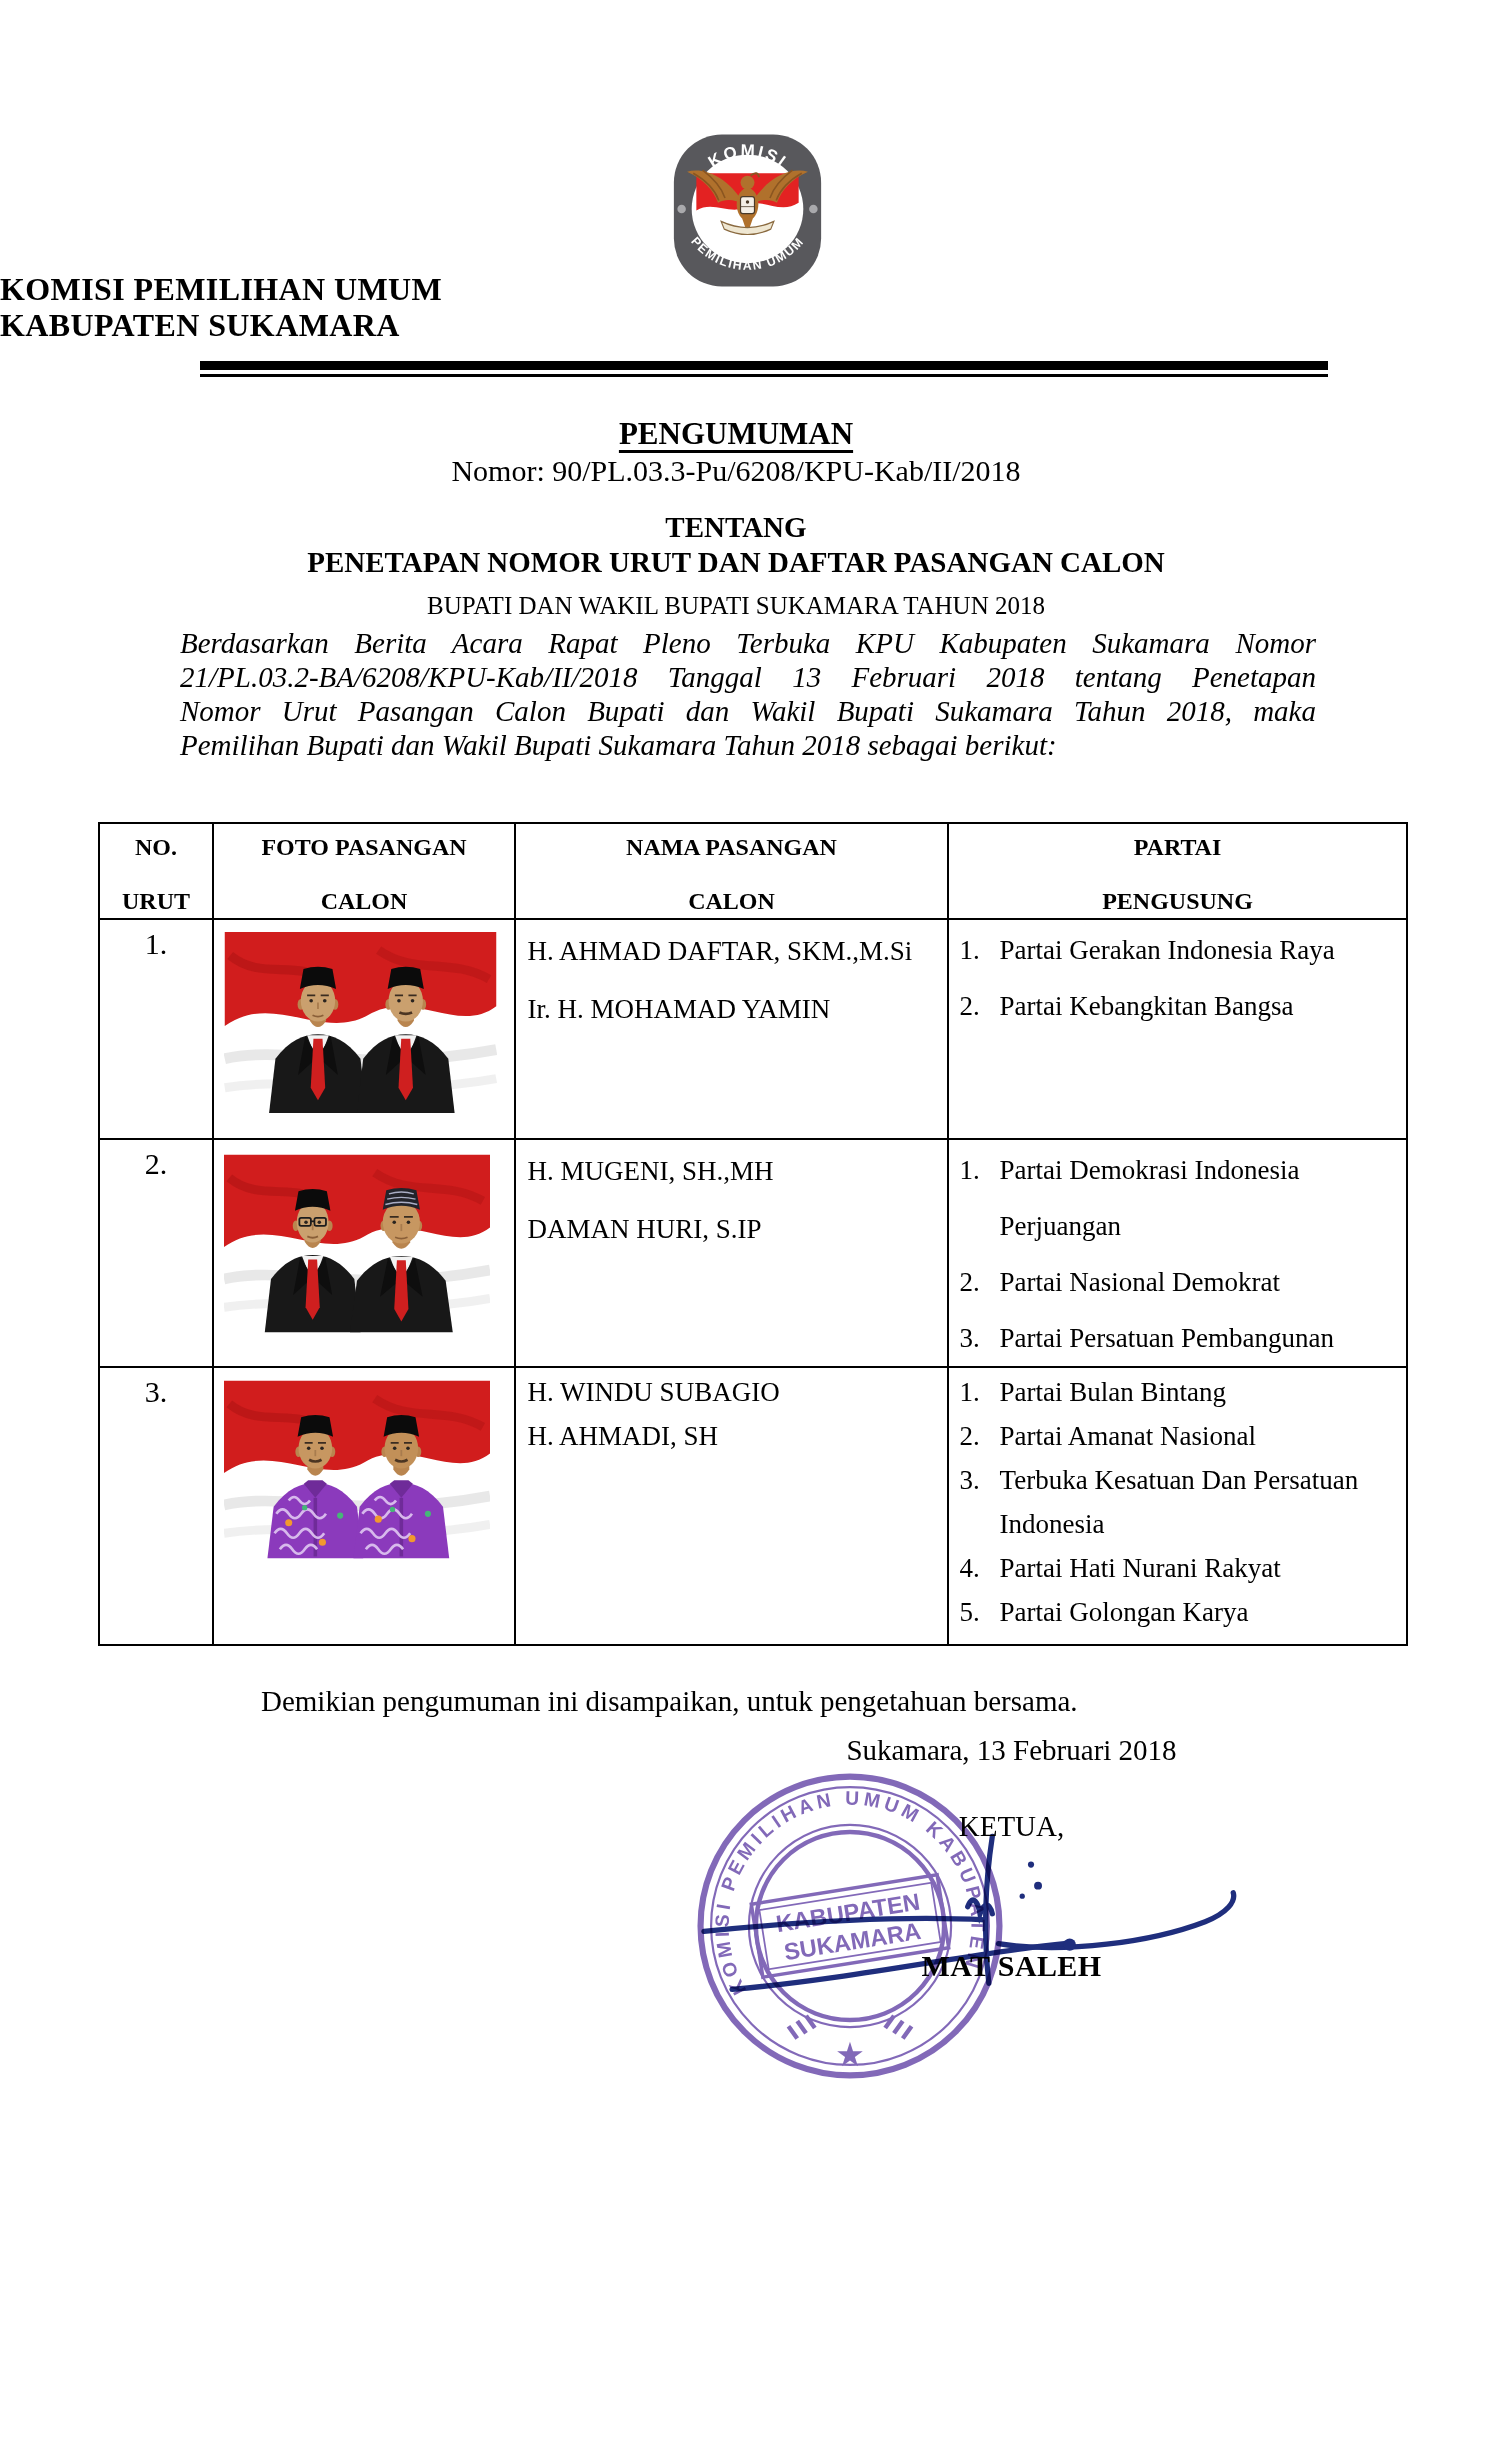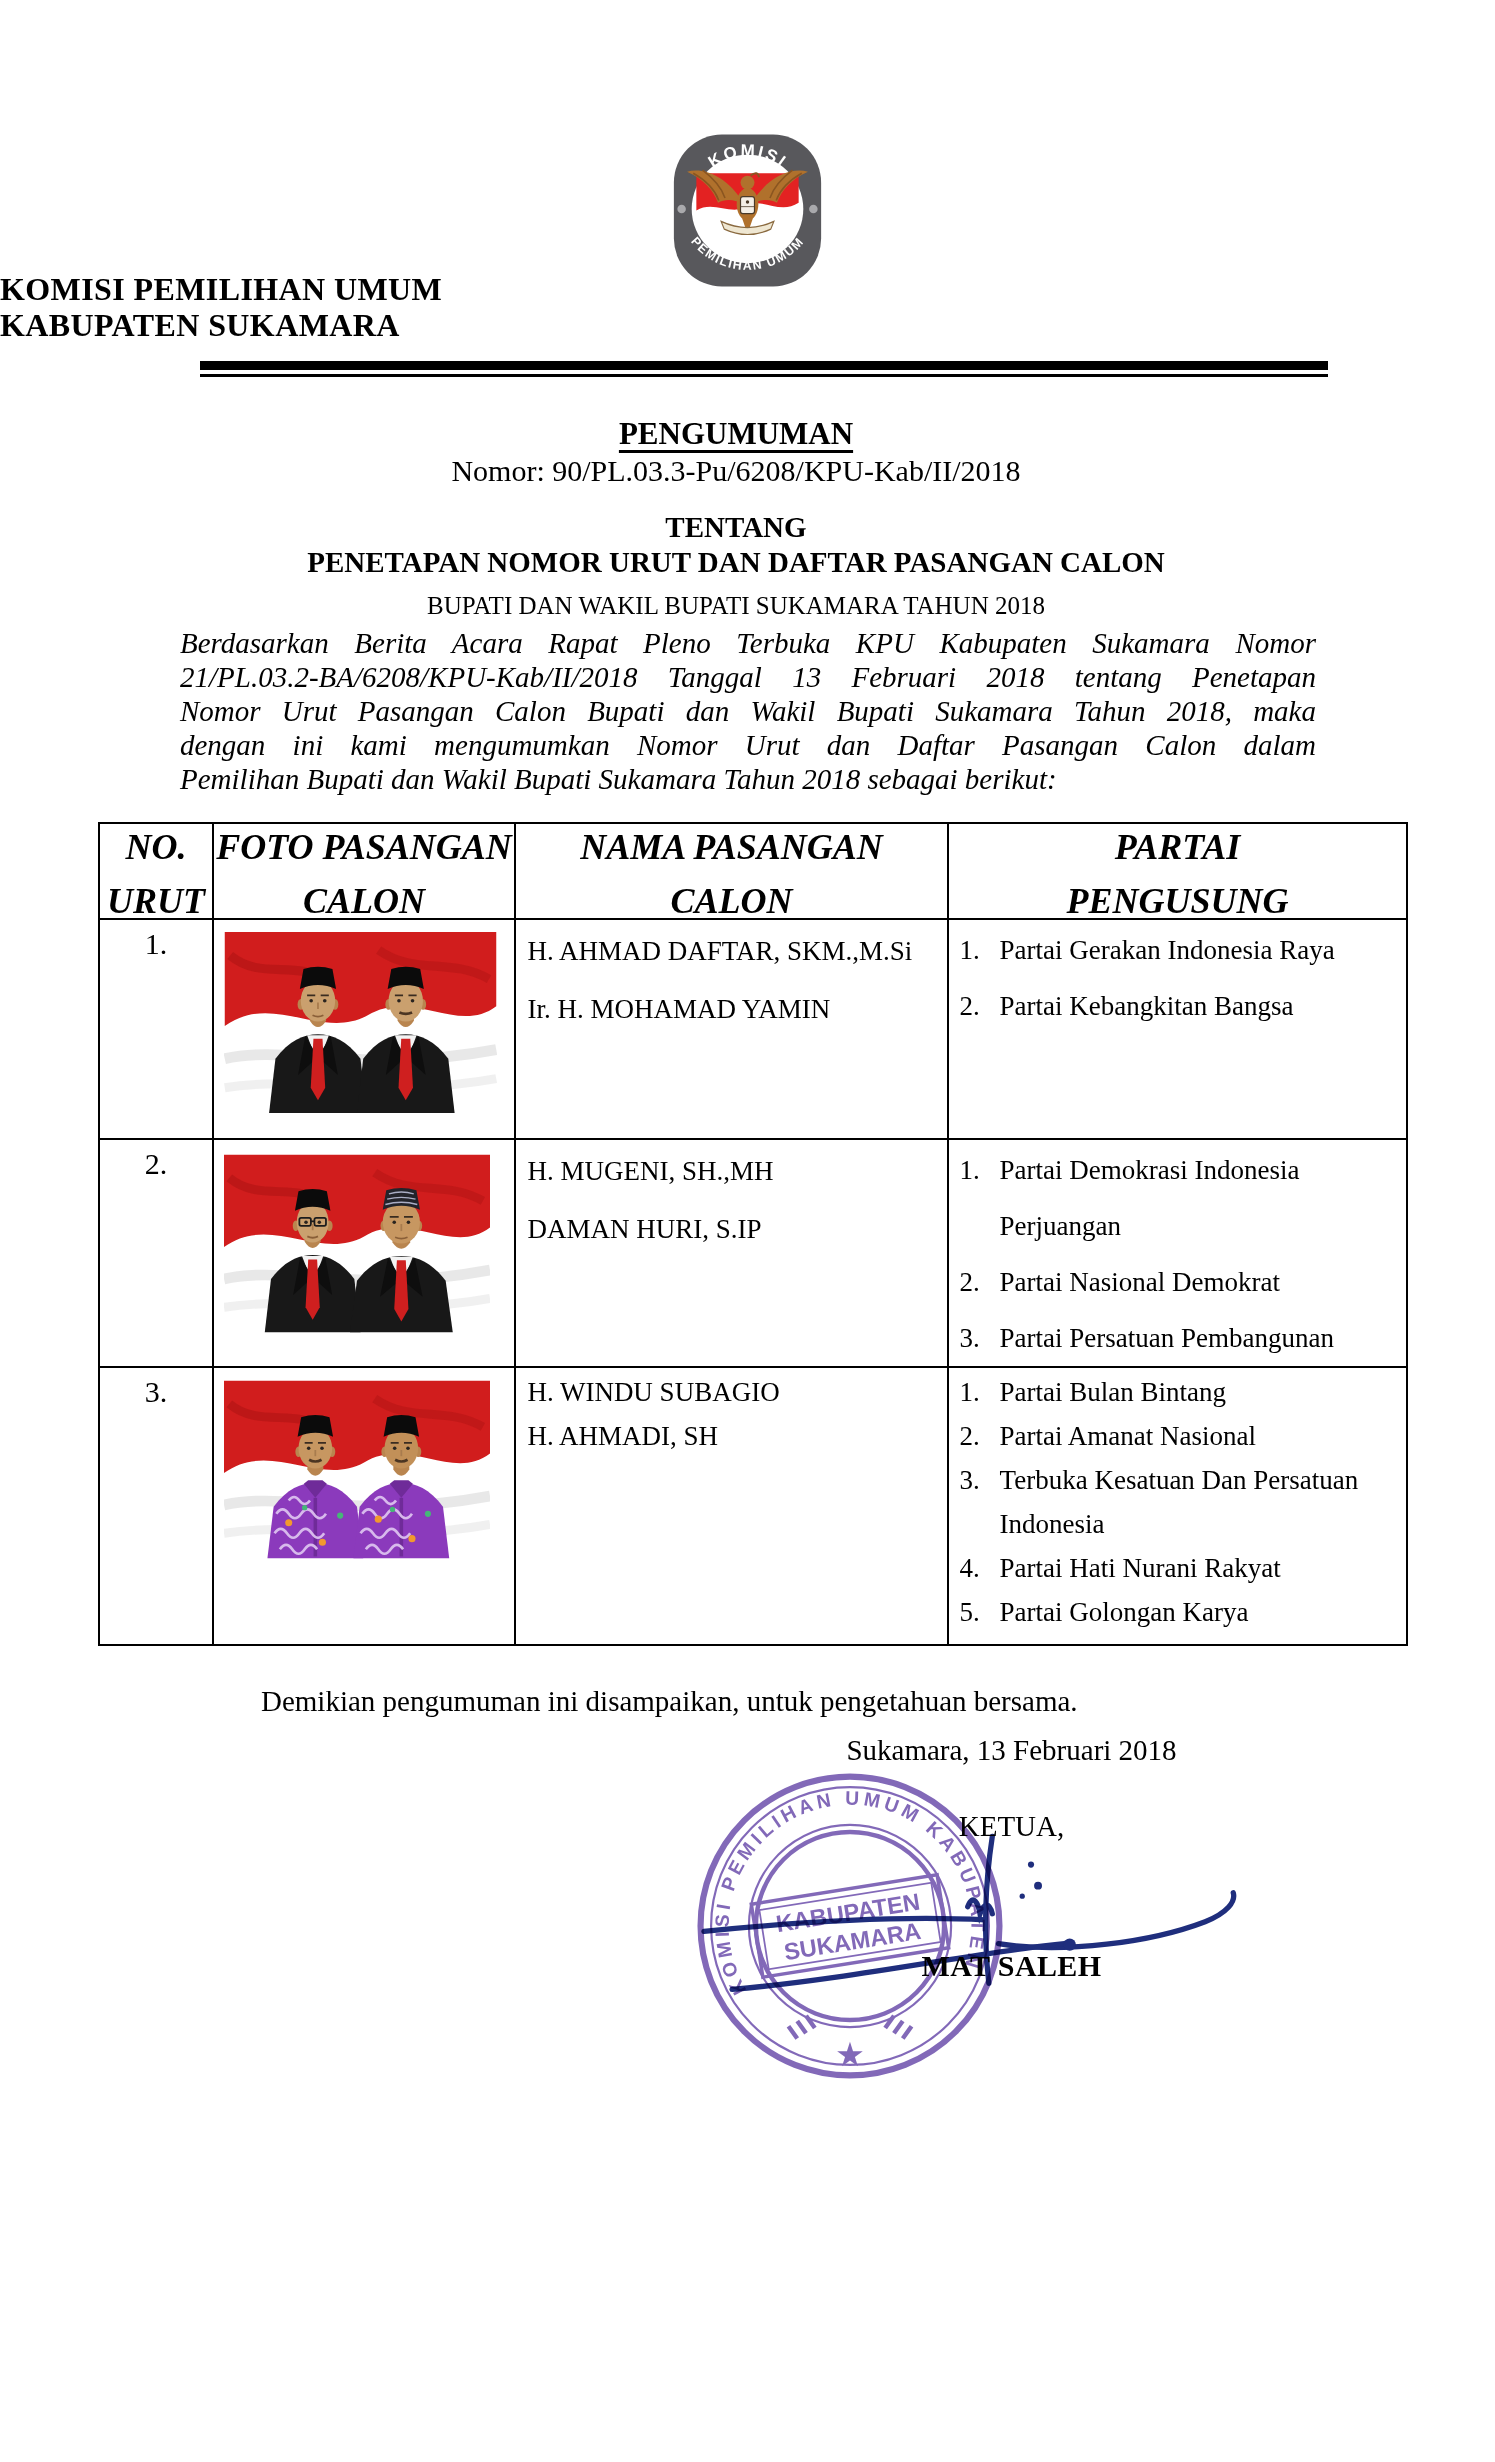--- a/index.html
+++ b/index.html
@@ -25,21 +25,21 @@
   .subject1   { top:546px; font-size:29px; font-weight:bold; }
   .subject2   { top:592px; font-size:25px; font-weight:normal; }
 
   .body-par { position:absolute; left:180px; top:626px; width:1136px; font-size:29px; line-height:34px; }
   .jline { text-align:justify;font-style:italic; }
   .jfull { text-align-last:justify; }
 
   
   table.cand { position:absolute; left:98px; top:822px; width:1308px; border-collapse:collapse; table-layout:fixed; }
   table.cand th, table.cand td { border:2.6px solid #000; vertical-align:top; padding:0; }
-  .rhead th { height:94px; font-size:36px; font-weight:bold; text-align:center;font-style:italic; }
+  .rhead th { height:94px; font-size:24px; font-weight:bold; text-align:center; }
   .th1 { margin-top:7px; line-height:33px; }
   .th2 { margin-top:21px; line-height:33px; }
   .r1 td { height:206px; } .r2 td { height:209px; } .r3 td { height:264px; }
   .col-no { text-align:center; font-size:30px; }
   .col-no div { margin-top:7px; }
   .col-photo { padding:12.3px 0 0 9.7px !important; }
   .col-name { padding:1.8px 0 0 11.4px !important; font-size:27px; }
   .name-line { line-height:58px; white-space:nowrap; }
   .col-party { padding:1.8px 0 0 10.6px !important; font-size:27px; }
   ol.party { list-style:none; margin:0; padding:0; counter-reset:p; }
@@ -104,21 +104,20 @@
   </div>
   <div class="centerline doc-number">Nomor: 90/PL.03.3-Pu/6208/KPU-Kab/II/2018</div>
   <div class="centerline tentang">TENTANG</div>
   <div class="centerline subject1">PENETAPAN NOMOR URUT DAN DAFTAR PASANGAN CALON</div>
   <div class="centerline subject2">BUPATI DAN WAKIL BUPATI SUKAMARA TAHUN 2018</div>
 
   <div class="body-par">
     <div class="jline jfull">Berdasarkan Berita Acara Rapat Pleno Terbuka KPU Kabupaten Sukamara Nomor</div>
     <div class="jline jfull">21/PL.03.2-BA/6208/KPU-Kab/II/2018 Tanggal 13 Februari 2018 tentang Penetapan</div>
     <div class="jline jfull">Nomor Urut Pasangan Calon Bupati dan Wakil Bupati Sukamara Tahun 2018, maka</div>
-    <div class="jline jfull">dengan ini kami mengumumkan Nomor Urut dan Daftar Pasangan Calon dalam</div>
     <div class="jline">Pemilihan Bupati dan Wakil Bupati Sukamara Tahun 2018 sebagai berikut:</div>
   </div>
 
   <table class="cand">
     <colgroup>
         <col style="width:114px">
         <col style="width:302px">
         <col style="width:433px">
         <col style="width:459px">
       </colgroup>

